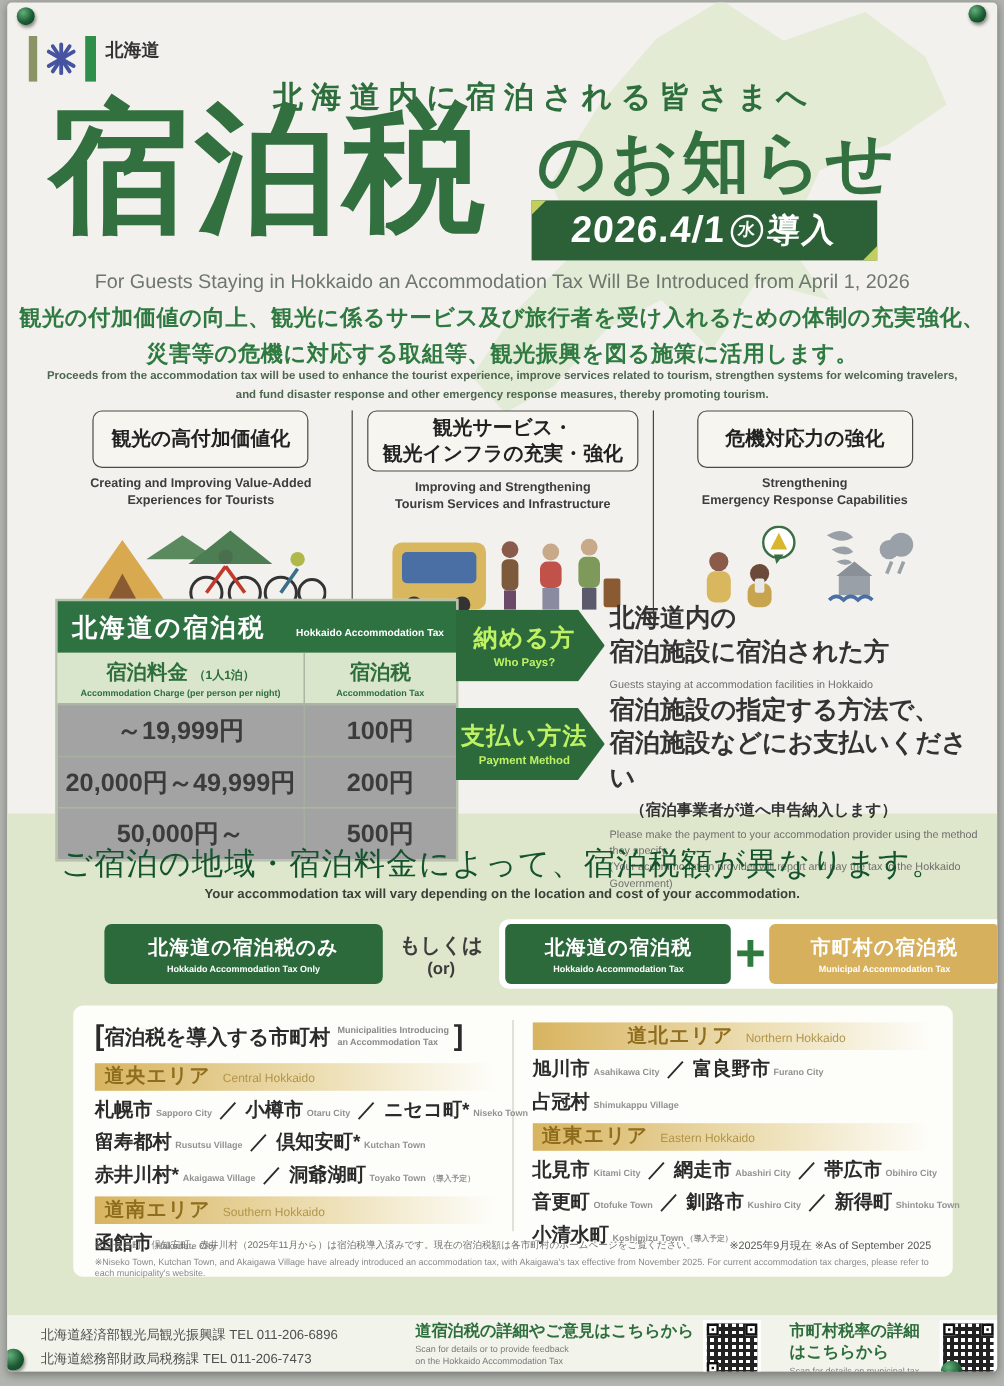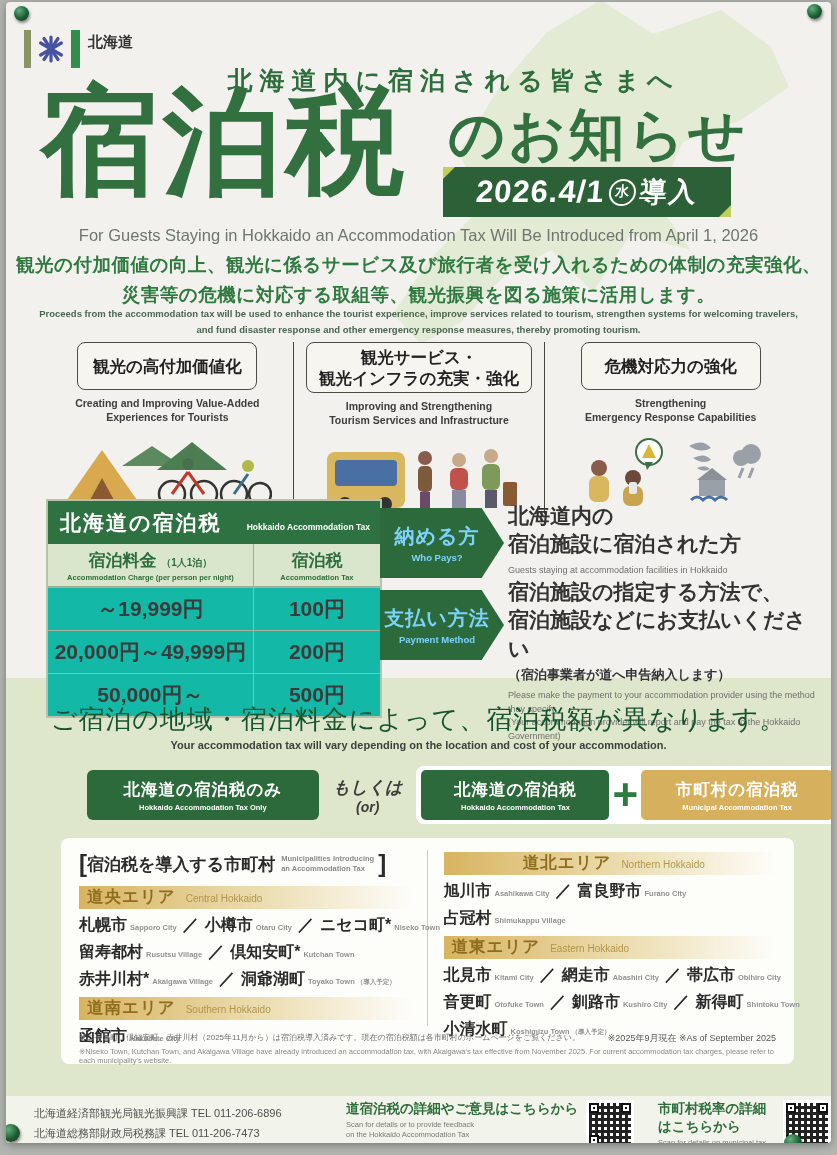--- a/index.html
+++ b/index.html
@@ -54,48 +54,48 @@
              background:#e7eeda;}
   .tt-head{background:#2f7242;color:#fff;display:flex;align-items:baseline;padding:8px 10px 7px 12px;}
   .tt-head-jp{font-size:21px;font-weight:bold;letter-spacing:2px;}
   .tt-head-en{font-size:8.5px;font-weight:bold;margin-left:auto;}
   .tt-cols{display:grid;grid-template-columns:62% 38%;background:#d9e6cb;border-bottom:1px solid #9fab97;}
   .tt-col{padding:5px 4px 4px;text-align:center;color:#2d6e3c;}
   .tt-col:first-child{border-right:1px solid #9fab97;}
   .tt-col-jp{font-size:17px;font-weight:bold;}
   .tt-col-jp small{font-size:10px;font-weight:bold;}
   .tt-col-en{font-size:7.5px;font-weight:bold;margin-top:1px;}
-  .tt-row{display:grid;grid-template-columns:62% 38%;background:#14b8a6;border-top:1px solid #a8b2a0;}
+  .tt-row{display:grid;grid-template-columns:62% 38%;background:#a3a3a3;border-top:1px solid #a8b2a0;}
   .tt-row:first-of-type{border-top:none;}
   .tt-cell{padding:7px 2px;text-align:center;font-size:21px;font-weight:bold;color:#3b3b3b;}
   .tt-cell:first-child{border-right:1px solid #a8b2a0;}
   
-  .arrow{position:absolute;width:124px;height:70px;background:#2c6a3b;color:#7dd3fc;z-index:2;
+  .arrow{position:absolute;width:124px;height:60px;background:#2c6a3b;color:#bef264;z-index:2;
          clip-path:polygon(0 0,82% 0,100% 50%,82% 100%,0 100%);
          display:flex;flex-direction:column;align-items:center;justify-content:center;padding-right:10px;box-sizing:border-box;}
   .arrow-jp{font-size:20px;font-weight:bold;letter-spacing:1px;}
   .arrow-en{font-size:9.5px;font-weight:bold;margin-top:2px;}
   .pay-text{position:absolute;left:502px;z-index:2;width:310px;}
   .pay-jp{font-size:21px;font-weight:bold;color:#333;line-height:1.35;}
-  .pay-note{font-size:13px;font-weight:bold;color:#333;margin-top:3px;}
+  .pay-note{font-size:13px;font-weight:bold;color:#333;margin-top:3px;margin-left:17px;}
   .pay-en{font-size:9px;color:#6f6f6f;margin-top:5px;line-height:1.5;}
   
   .green-sec{position:absolute;left:0;top:676px;width:100%;height:418px;background:#dee7cb;z-index:1;}
   .gs-head{position:absolute;left:0;top:700px;width:100%;text-align:center;font-size:26px;font-weight:normal;
            letter-spacing:1px;color:#14532d;z-index:2;}
   .gs-head-en{position:absolute;left:0;top:737px;width:100%;text-align:center;font-size:11px;font-weight:bold;
               color:#39423a;z-index:2;}
   .badge-row{position:absolute;left:0;top:764px;width:100%;display:flex;align-items:center;justify-content:center;
              gap:14px;z-index:2;padding-left:44px;}
   .gbadge{background:#2c6a3b;color:#fff;border-radius:6px;display:flex;flex-direction:column;align-items:center;
           justify-content:center;height:50px;}
   .gbadge-jp{font-size:16.5px;font-weight:bold;letter-spacing:1px;}
   .gbadge-en{font-size:7.5px;font-weight:bold;margin-top:2px;}
   .badge-only{width:232px;}
-  .or-block{display:flex;flex-direction:column;align-items:center;color:#3c3c3c;font-weight:bold;font-style:italic;}
+  .or-block{display:flex;flex-direction:column;align-items:center;color:#3c3c3c;font-weight:bold;}
   .or-jp{font-size:17px;}
   .or-en{font-size:14px;}
   .combo{background:#fff;border-radius:8px;padding:4px 5px;display:flex;align-items:center;gap:2px;}
   .badge-hok{width:188px;border-radius:5px;}
   .plus-sign{font-size:44px;font-weight:900;color:#2f7a3e;line-height:40px;margin:0 1px;}
   .badge-muni{width:192px;height:50px;border-radius:5px;background:#d6b05c;color:#fff;display:flex;
               flex-direction:column;align-items:center;justify-content:center;}
   
   .muni-box{position:absolute;left:55px;top:836px;width:733px;height:226px;background:#fdfdfa;border-radius:8px;
             z-index:2;box-sizing:border-box;padding:12px 18px 8px;}

